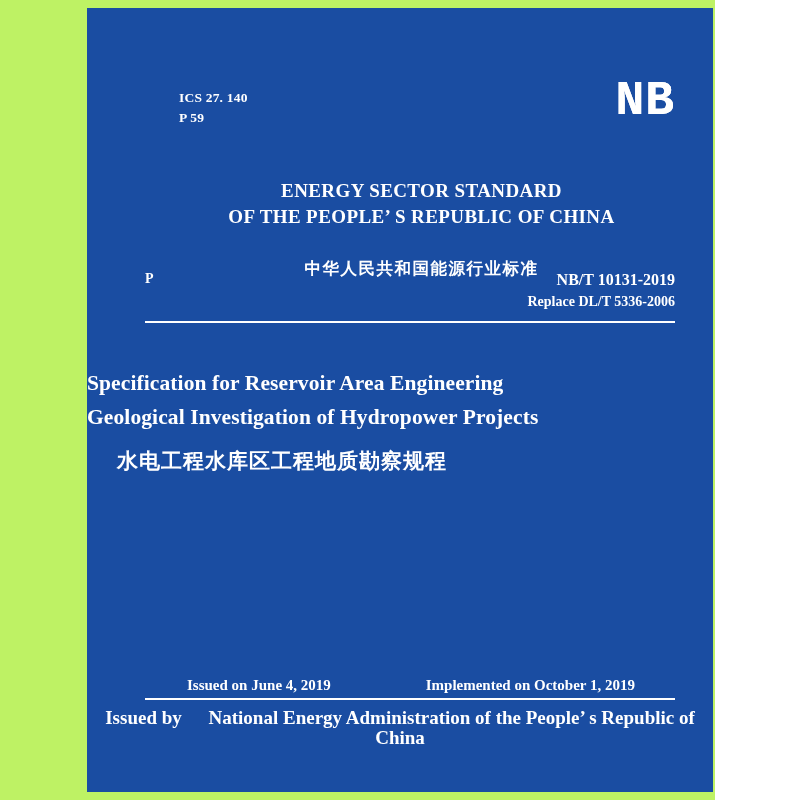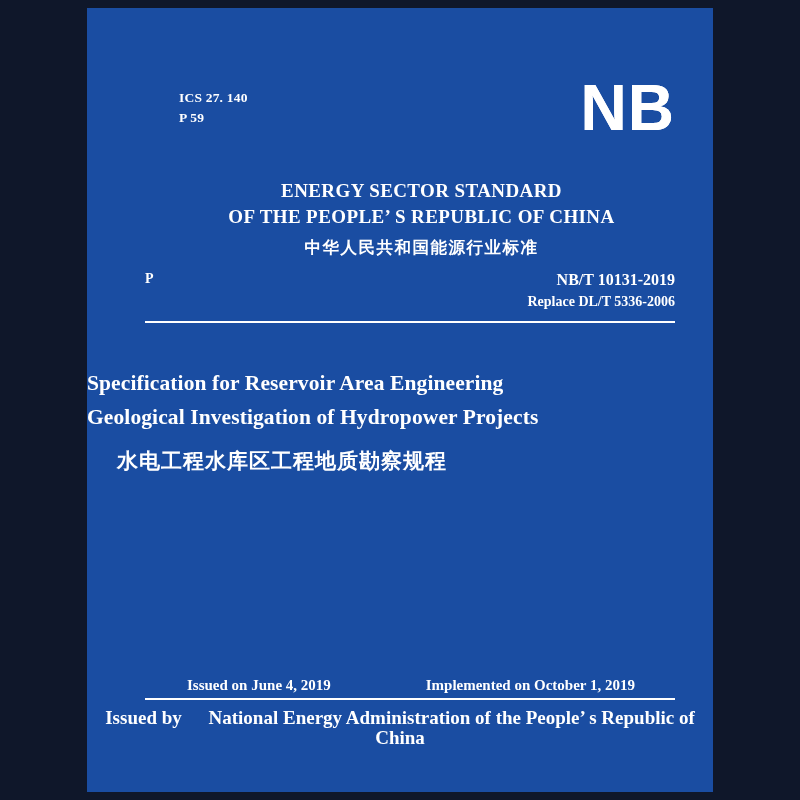--- a/index.html
+++ b/index.html
@@ -7,23 +7,23 @@
     padding: 0;
     width: 800px;
     height: 800px;
     background: #ffffff;
   }
   body {
     font-family: "Liberation Serif", serif;
   }
   .page {
     position: relative;
-    width: 800px;
+    width: 715px;
     height: 800px;
-    background: #0f172a;
+    background: #bef264;
     overflow: hidden;
   }
   .cover {
     position: absolute;
     left: 87px;
     top: 8px;
     width: 626px;
     height: 784px;
     background: #1a4da2;
     color: #ffffff;
@@ -39,24 +39,24 @@
     font-size: 13.5px;
     line-height: 20px;
     letter-spacing: 0.2px;
   }
   .ics-block div { white-space: pre; }
 
   
   .nb-logo {
     position: absolute;
     right: 38px;
-    top: 65px;
-    font-family: Liberation Sans, sans-serif;
-    font-weight: bold;
-    font-size: 64px;
+    top: 58px;
+    font-family: Liberation Mono, monospace;
+    font-weight: bold;
+    font-size: 48px;
     line-height: 70px;
     letter-spacing: 1px;
     color: #ffffff;
     text-shadow: 0 0 0 #fff;
   }
 
   
   .std-header {
     position: absolute;
     left: 0;
@@ -72,21 +72,21 @@
     font-size: 19px;
     line-height: 26px;
     letter-spacing: 0.4px;
   }
   .std-header .line-cn {
     font-family: "DejaVu Sans", sans-serif;
     font-weight: bold;
     font-size: 16.5px;
     line-height: 30px;
     letter-spacing: 1.5px;
-    margin-top: 3px;
+    margin-top: 24px;
   }
 
   
   .code-row {
     position: absolute;
     left: 58px;
     right: 38px;
     top: 262px;
     display: flex;
     justify-content: space-between;

